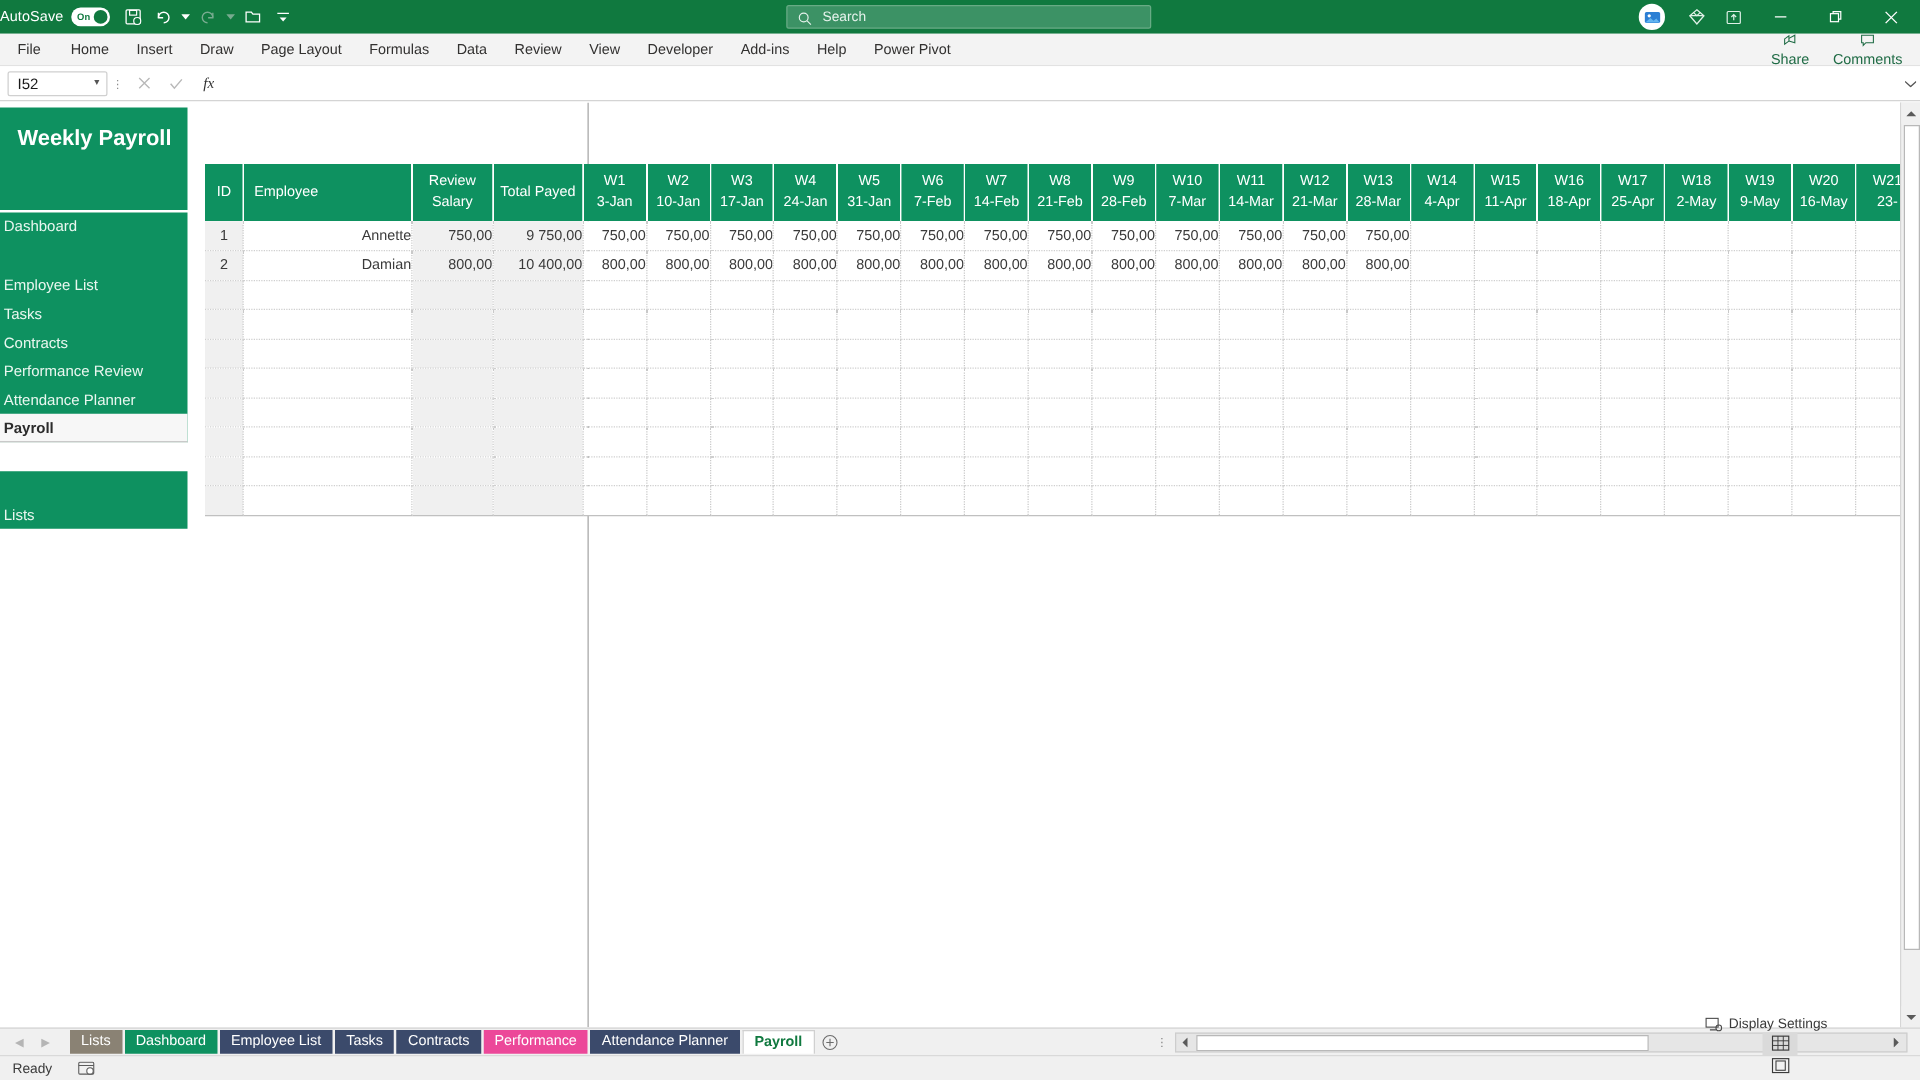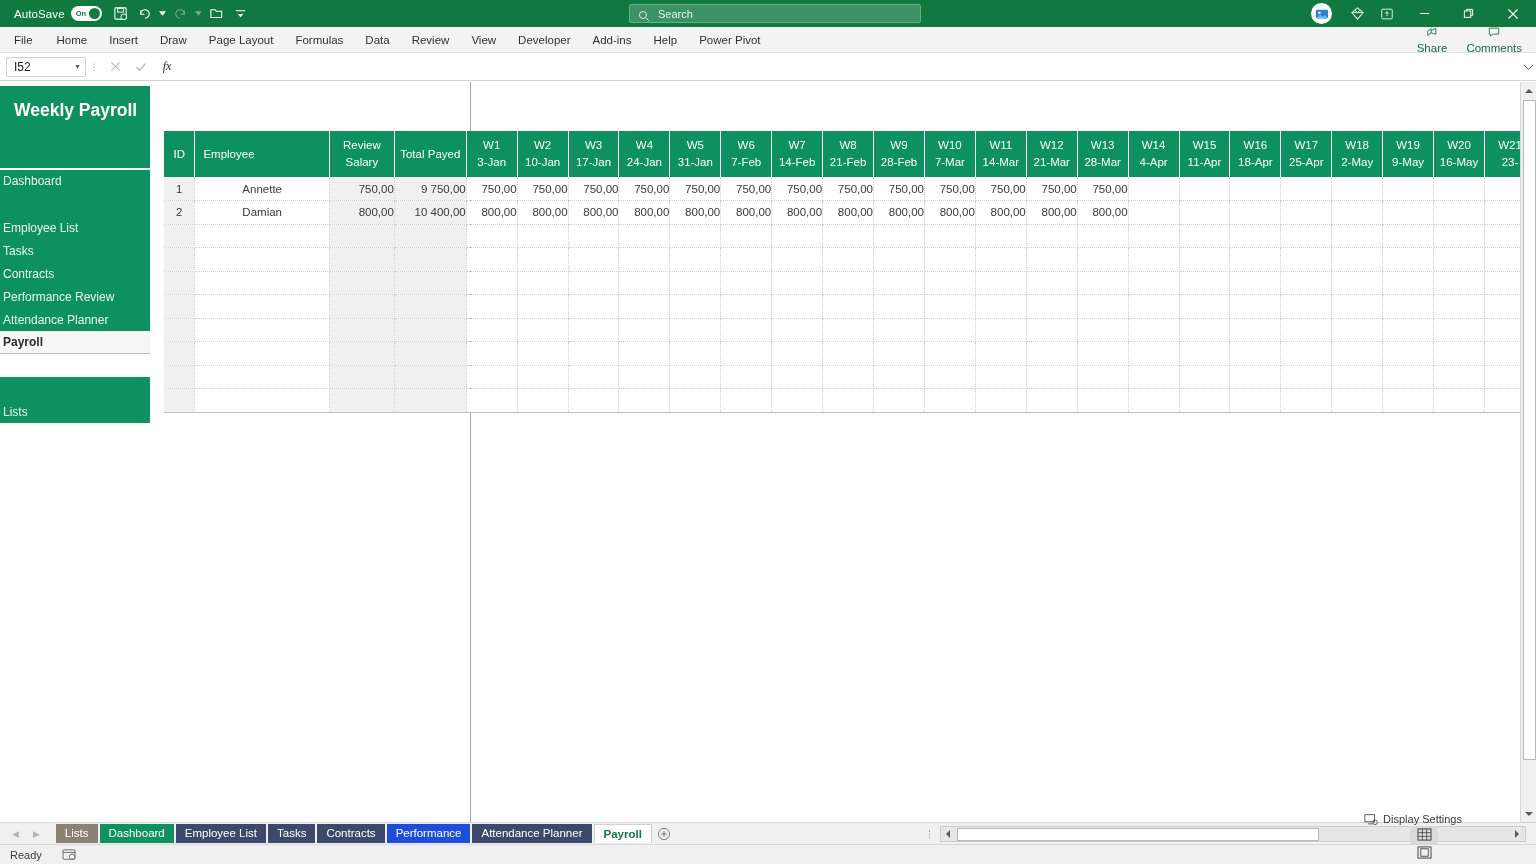--- a/index.html
+++ b/index.html
@@ -11,21 +11,21 @@
   }
   body { position: relative; }
 
   
   .titlebar {
     position: absolute; top: 0; left: 0; width: 1536px; height: 27px;
     background: #10793F;
     display: flex; align-items: center;
     color: #ffffff;
   }
-  .qa-autosave { display: flex; align-items: center; gap: 6px; margin-left: 14px; }
+  .qa-autosave { display: flex; align-items: center; gap: 6px; }
   .qa-autosave-label { font-size: 11.5px; color: #ffffff; letter-spacing: .1px; }
   .toggle {
     width: 31px; height: 15px; border-radius: 9px; background: #ffffff;
     position: relative; display: flex; align-items: center;
   }
   .toggle .tgl-text {
     font-size: 7.5px; color: #10793F; position: absolute; left: 5px; font-weight: bold;
   }
   .toggle .knob {
     width: 11px; height: 11px; border-radius: 50%; background: #10793F;
@@ -154,21 +154,21 @@
     height: 46px; vertical-align: middle; text-align: center;
     border-right: 1px solid #ffffff; border-bottom: none;
     font-weight: normal; line-height: 1.45;
   }
   table.payroll thead th.left { text-align: left; padding-left: 8px; }
   table.payroll thead th .wk { display: block; }
   table.payroll thead th .dt { display: block; }
   table.payroll tbody td { border-bottom: 1px dotted #cfcfcf; }
   table.payroll tbody tr:last-child td { border-bottom: 1px solid #c0c0c0; }
   td.c-id { text-align: center; background: #f0f0f0; }
-  td.c-emp { text-align: center; padding-left: 8px; background: #ffffff; }
+  td.c-emp { text-align: right; padding-left: 8px; background: #ffffff; }
   td.c-sal, td.c-tot { text-align: right; padding-right: 9px; background: #f0f0f0; }
   td.c-wk { text-align: right; padding-right: 8px; background: #ffffff; }
   td.c-tot { border-right: 1px solid #a6a6a6; }
 
   
   .vscroll {
     position: absolute; right: 0; top: 82px; width: 16px; height: 740px;
     background: #f0f0f0; border-left: 1px solid #d6d6d6;
   }
   .vs-arrow {
@@ -865,21 +865,21 @@
   <div class="tab-navs">
     <span class="tnav">◀</span>
     <span class="tnav">▶</span>
   </div>
   <div class="sheet-tabs" id="sheet-tabs">
       <div class="stab" style="background: rgb(138, 130, 116);">Lists</div>
       <div class="stab" style="background: rgb(14, 145, 96);">Dashboard</div>
       <div class="stab" style="background: rgb(59, 74, 107);">Employee List</div>
       <div class="stab" style="background: rgb(59, 74, 107);">Tasks</div>
       <div class="stab" style="background: rgb(59, 74, 107);">Contracts</div>
-      <div class="stab" style="background: #1d4ed8;">Performance</div>
+      <div class="stab" style="background: #ec4899;">Performance</div>
       <div class="stab" style="background: rgb(59, 74, 107);">Attendance Planner</div>
       <div class="stab active">Payroll</div>
     </div>
   <div class="addsheet">
     <svg width="14" height="14" viewBox="0 0 16 16">
         <circle cx="8" cy="8" r="6.4" fill="none" stroke="#6b6b6b" stroke-width="1"></circle>
         <path d="M8 4.6 L8 11.4 M4.6 8 L11.4 8" stroke="#6b6b6b" stroke-width="1"></path>
       </svg>
   </div>
   <div class="tab-dots">⋮</div>

